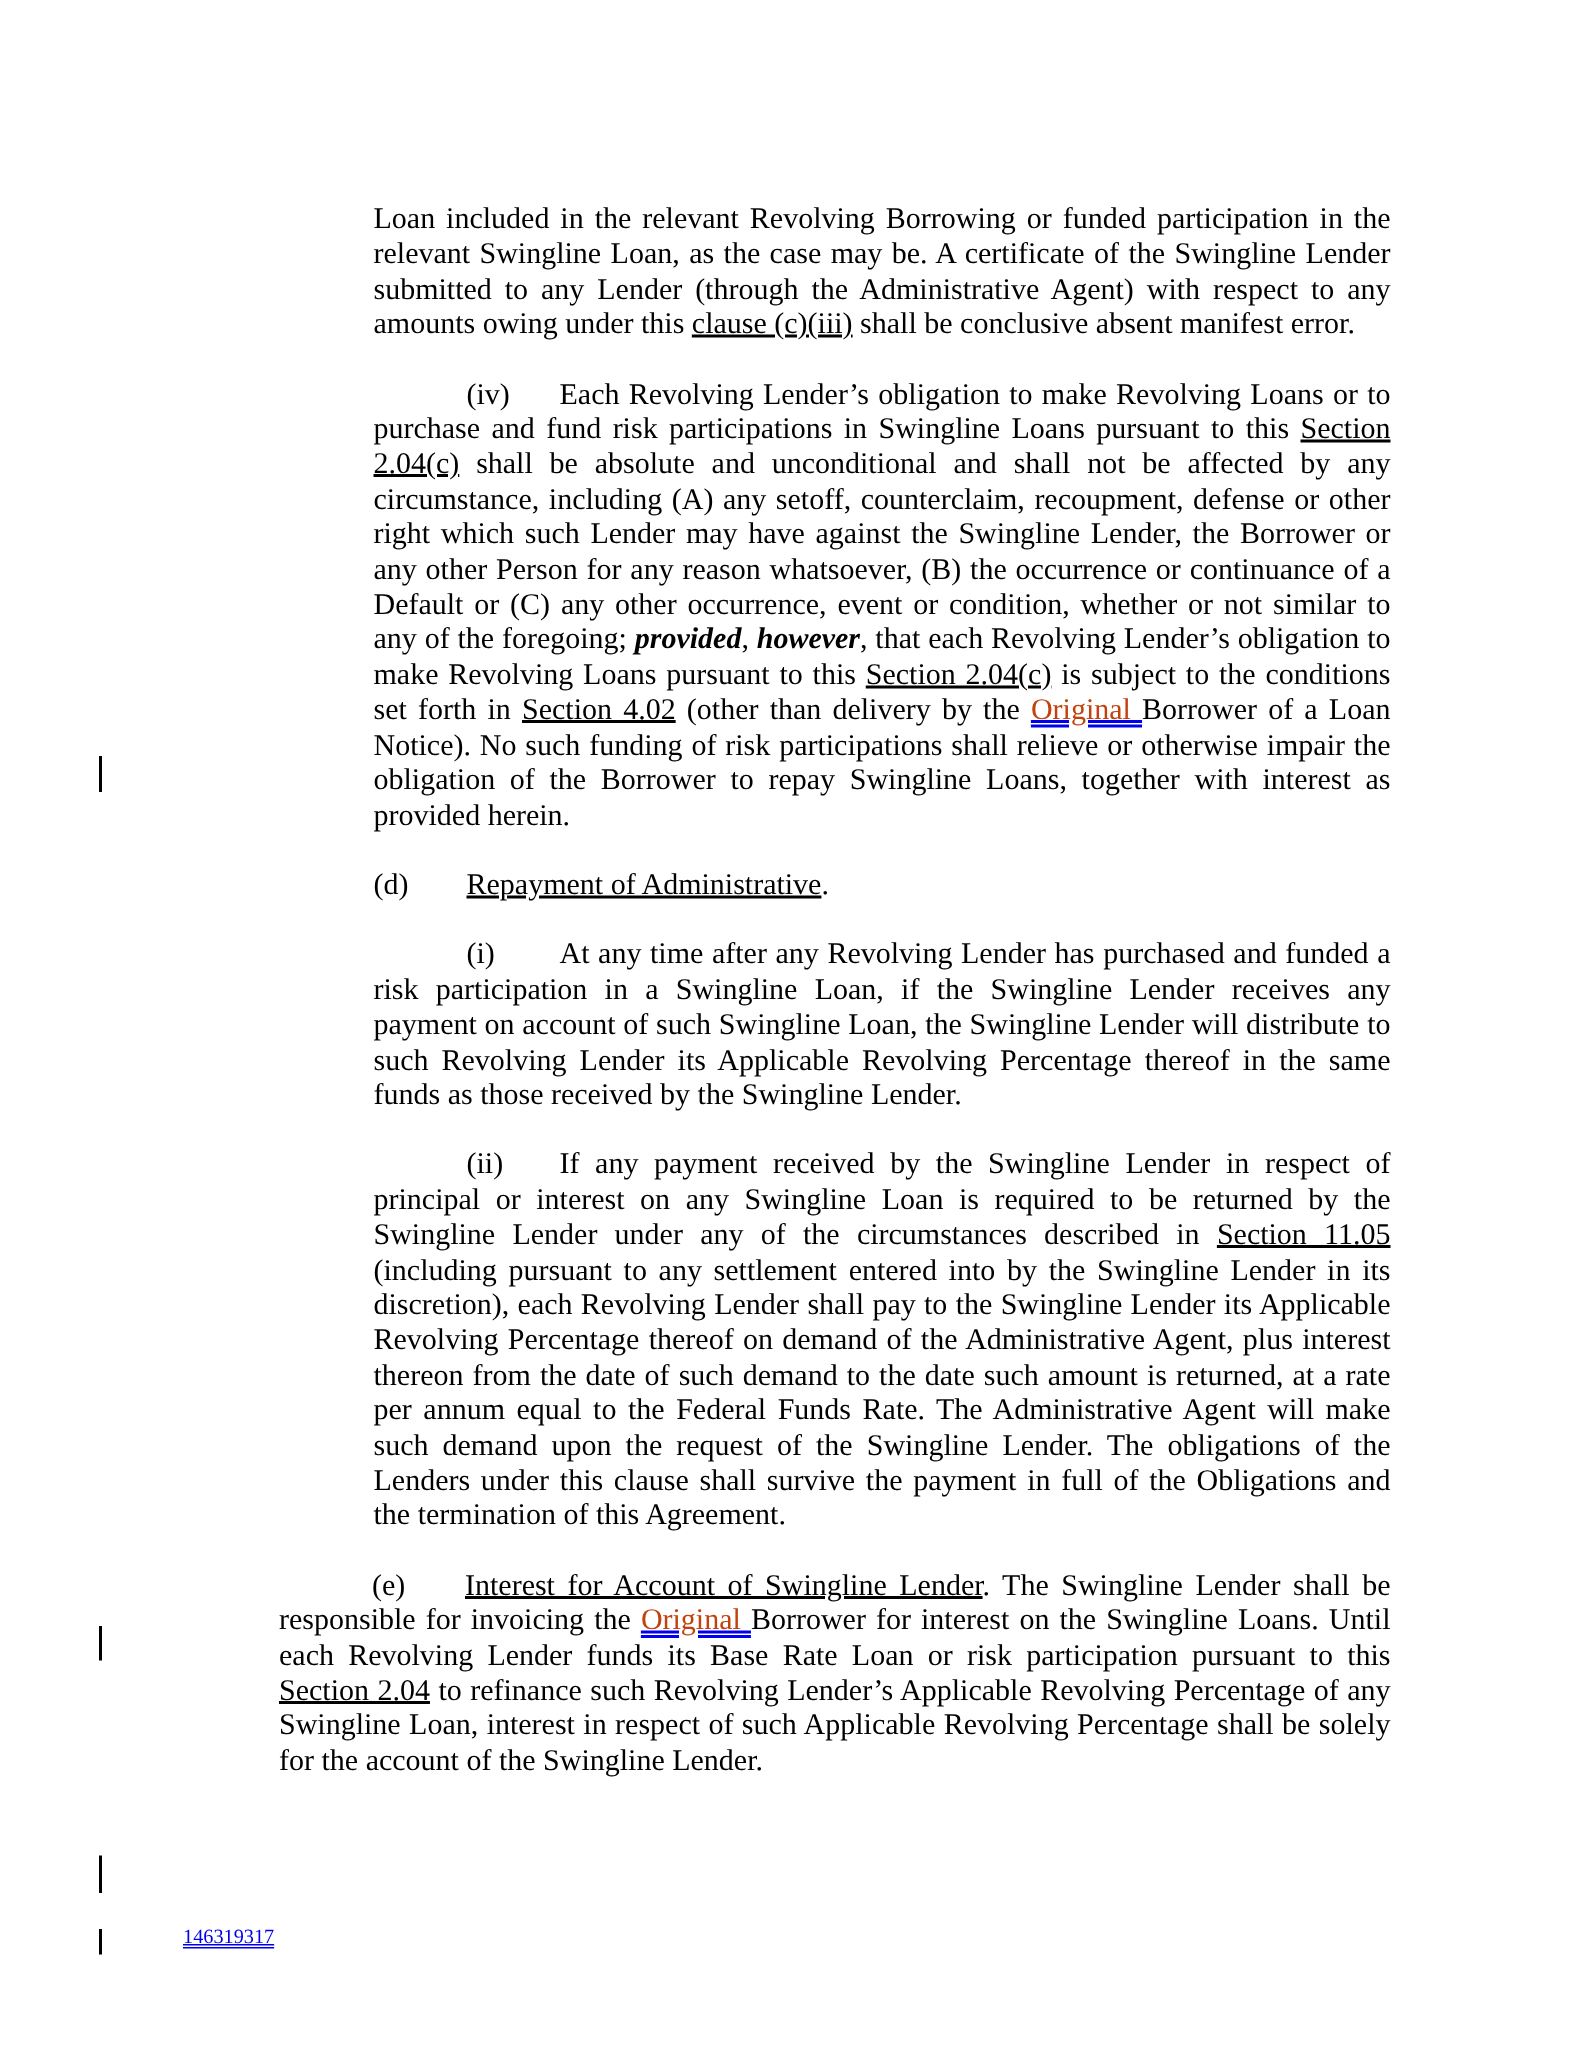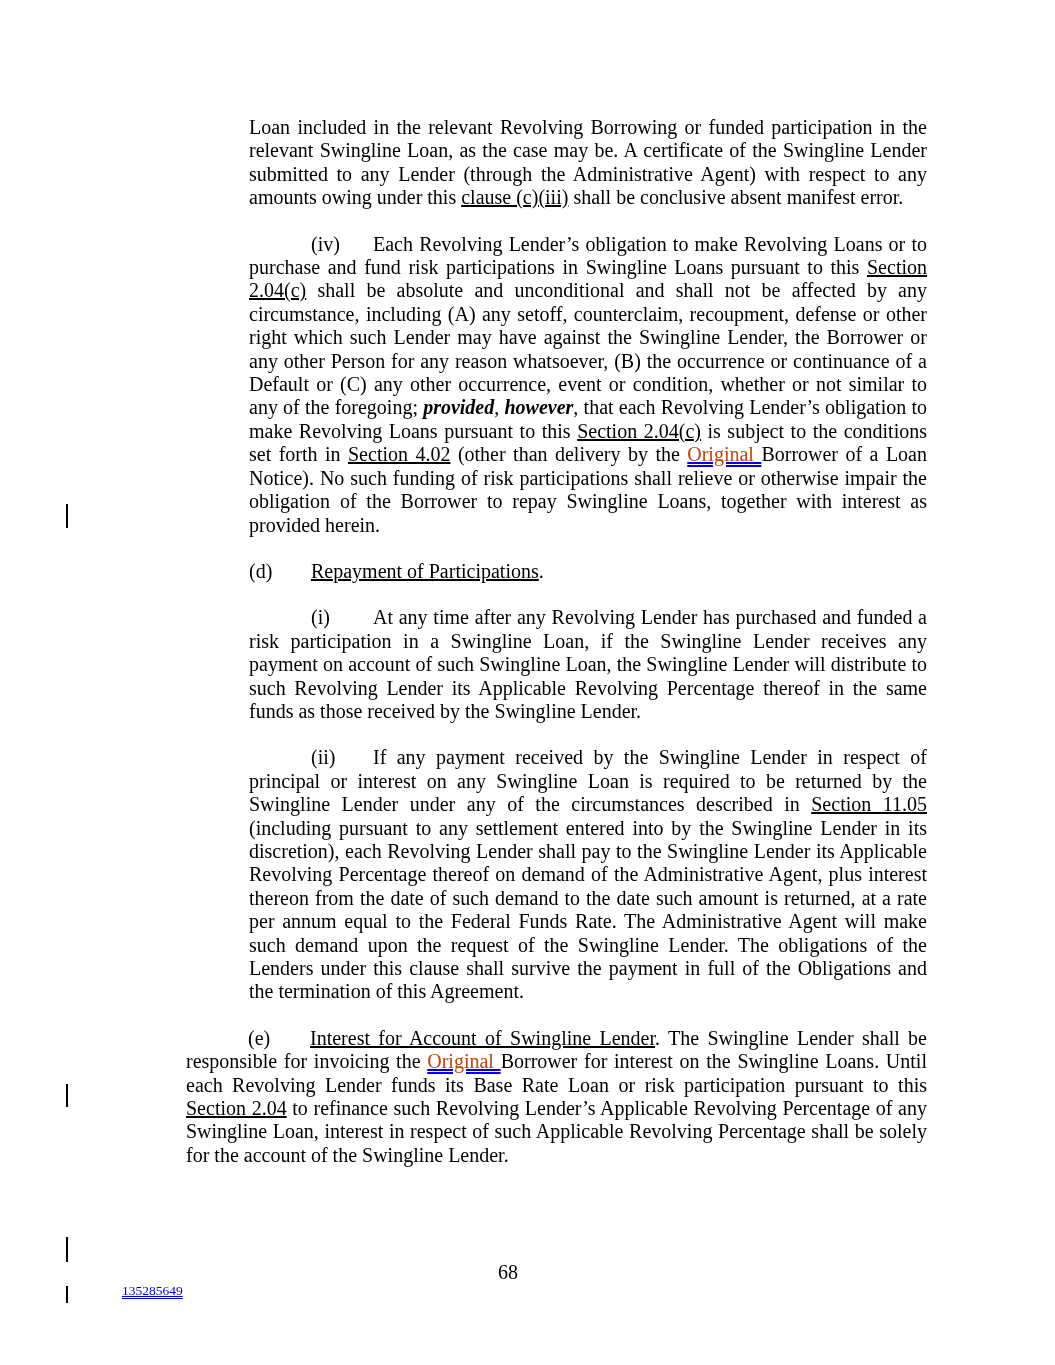--- a/index.html
+++ b/index.html
@@ -12,21 +12,21 @@
     width: 1055px;
     height: 1365px;
     background: #ffffff;
     overflow: hidden;
     font-family: "Liberation Serif", "DejaVu Serif", serif;
     color: #000000;
   }
   .body-text {
     position: absolute;
     left: 186px;
-    top: 116px;
+    top: 135px;
     width: 741px;
     font-size: 20px;
     line-height: 23.4px;
     text-align: justify;
   }
   .para {
     margin: 0 0 23px 0;
   }
   .para.block-indent {
     margin-left: 63px;
@@ -83,31 +83,30 @@
 <body>
 
 <div class="page" id="page">
 
   <div class="body-text">
 
     <p class="para block-indent"><span>Loan included in the relevant Revolving Borrowing or funded participation in the relevant Swingline Loan, as the case may be. A certificate of the Swingline Lender submitted to any Lender (through the Administrative Agent) with respect to any amounts owing under this </span><span class="u">clause (c)(iii)</span><span> shall be conclusive absent manifest error.</span></p>
 
     <p class="para block-indent first-indent"><span class="label">(iv)</span><span>Each Revolving Lender’s obligation to make Revolving Loans or to purchase and fund risk participations in Swingline Loans pursuant to this </span><span class="u">Section 2.04(c)</span><span> shall be absolute and unconditional and shall not be affected by any circumstance, including (A) any setoff, counterclaim, recoupment, defense or other right which such Lender may have against the Swingline Lender, the Borrower or any other Person for any reason whatsoever, (B) the occurrence or continuance of a Default or (C) any other occurrence, event or condition, whether or not similar to any of the foregoing; </span><span class="i">provided</span><span>, </span><span class="i">however</span><span>, that each Revolving Lender’s obligation to make Revolving Loans pursuant to this </span><span class="u">Section 2.04(c)</span><span> is subject to the conditions set forth in </span><span class="u">Section 4.02</span><span> (other than delivery by the </span><span class="ins">Original </span><span>Borrower of a Loan Notice). No such funding of risk participations shall relieve or otherwise impair the obligation of the Borrower to repay Swingline Loans, together with interest as provided herein.</span></p>
 
-    <p class="para block-indent"><span class="label">(d)</span><span class="u">Repayment of Participations</span><span>.</span></p>
+    <p class="para block-indent"><span class="label">(d)</span><span class="u">Repayment of Administrative</span><span>.</span></p>
 
     <p class="para block-indent first-indent"><span class="label">(i)</span><span>At any time after any Revolving Lender has purchased and funded a risk participation in a Swingline Loan, if the Swingline Lender receives any payment on account of such Swingline Loan, the Swingline Lender will distribute to such Revolving Lender its Applicable Revolving Percentage thereof in the same funds as those received by the Swingline Lender.</span></p>
 
     <p class="para block-indent first-indent"><span class="label">(ii)</span><span>If any payment received by the Swingline Lender in respect of principal or interest on any Swingline Loan is required to be returned by the Swingline Lender under any of the circumstances described in </span><span class="u">Section 11.05</span><span> (including pursuant to any settlement entered into by the Swingline Lender in its discretion), each Revolving Lender shall pay to the Swingline Lender its Applicable Revolving Percentage thereof on demand of the Administrative Agent, plus interest thereon from the date of such demand to the date such amount is returned, at a rate per annum equal to the Federal Funds Rate. The Administrative Agent will make such demand upon the request of the Swingline Lender. The obligations of the Lenders under this clause shall survive the payment in full of the Obligations and the termination of this Agreement.</span></p>
 
     <p class="para first-indent"><span class="label">(e)</span><span class="u">Interest for Account of Swingline Lender</span><span>. The Swingline Lender shall be responsible for invoicing the </span><span class="ins">Original </span><span>Borrower for interest on the Swingline Loans. Until each Revolving Lender funds its Base Rate Loan or risk participation pursuant to this </span><span class="u">Section 2.04</span><span> to refinance such Revolving Lender’s Applicable Revolving Percentage of any Swingline Loan, interest in respect of such Applicable Revolving Percentage shall be solely for the account of the Swingline Lender.</span></p>
 
   </div>
 
-  <div class="page-number">68</div>
 
-  <div class="footer-id">135285649</div>
+  <div class="footer-id">146319317</div>
 
 <div class="change-bar" style="top: 504px; height: 24px;"></div>
     <div class="change-bar" style="top: 1084px; height: 23px;"></div>
     <div class="change-bar" style="top: 1237px; height: 25px;"></div>
     <div class="change-bar" style="top: 1286px; height: 17px;"></div>
   </div>
 
 </body></html>

